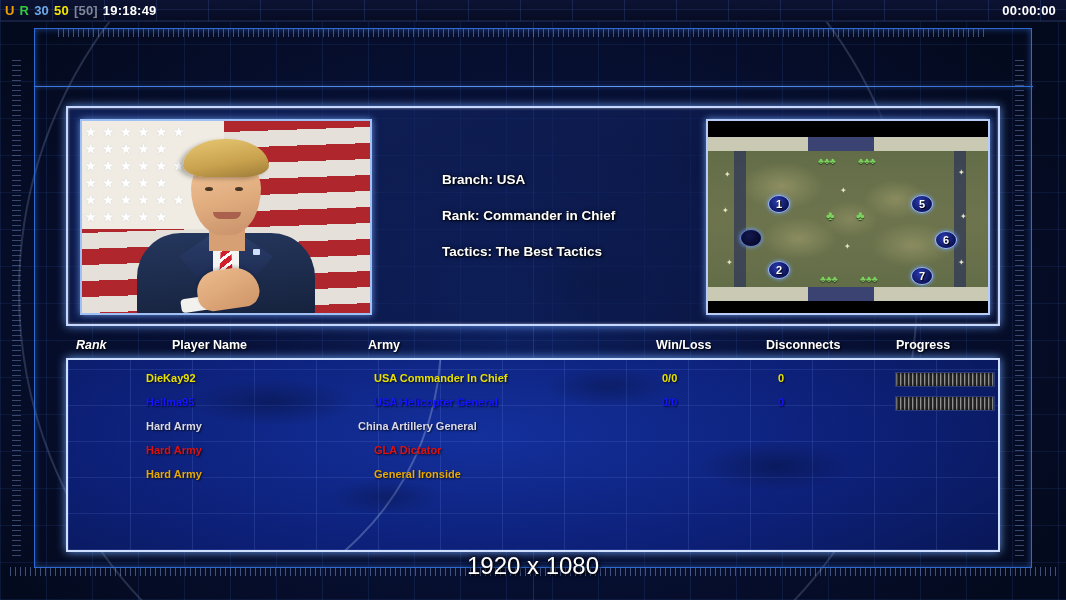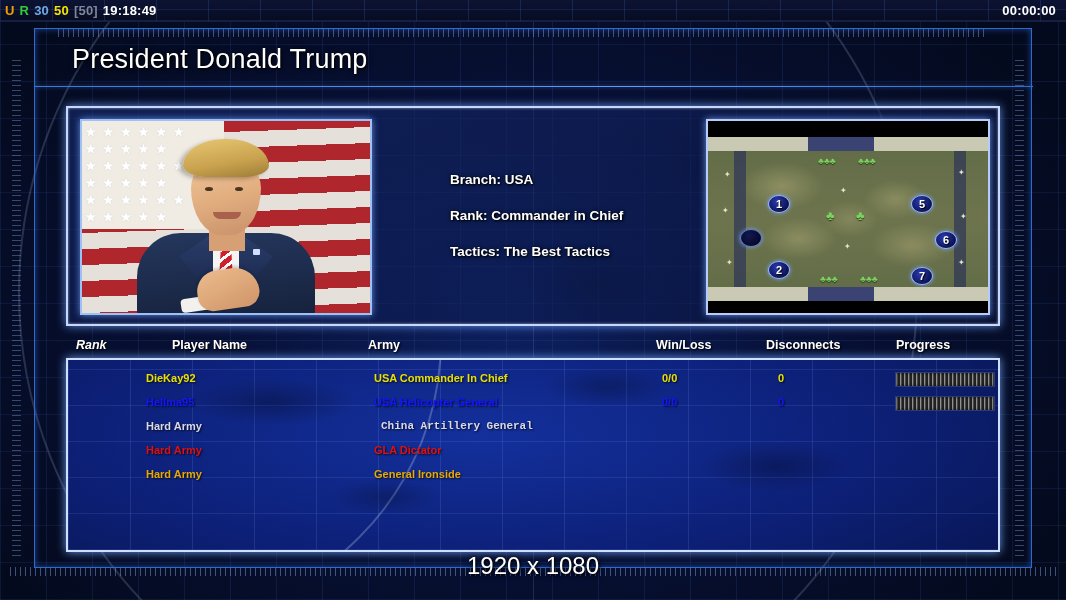--- a/index.html
+++ b/index.html
@@ -221,21 +221,21 @@
     position: absolute; left: 60px; top: 160px; width: 34px; height: 14px;
     background: #f2f1ee; border-radius: 4px; transform: rotate(-8deg);
   }
   .fig-pin {
     position:absolute; left:132px; top:112px; width:7px; height:6px;
     background:#cfe0ff; border-radius:1px;
   }
 
   
   #info-lines {
-    position: absolute; left: 382px; top: 64px;
+    position: absolute; left: 374px; top: 64px;
     z-index: 16;
   }
   .info-line {
     font-size: 13.5px; font-weight: bold; color: #ffffff;
     margin-bottom: 21px;
     text-shadow: 1px 1px 2px #000, 0 0 4px rgba(0,0,0,.8);
     white-space: nowrap;
   }
 
   
@@ -384,21 +384,20 @@
       <span class="c-yellow">50</span>
       <span class="c-gray">[50]</span>
       <span class="c-white">19:18:49</span>
     </div>
     <div id="hud-right" class="c-white">00:00:00</div>
   </div>
 
   <div id="frame">
     <div id="title-rule"></div>
   </div>
-  <div id="page-title">President Donald Trump</div>
 
   <div id="info-panel">
 
     <div id="portrait">
       <div class="flag-stripes"></div>
       <div class="flag-union"></div>
       <div class="fig">
         <div class="fig-suit"></div>
         <div class="fig-shirt"></div>
         <div class="fig-lapel-l"></div>
@@ -484,21 +483,21 @@
           <div class="cell" style="left: 14px; color: rgb(21, 21, 255);"></div>
           <div class="cell" style="left: 78px; color: rgb(21, 21, 255);">Hellma95</div>
           <div class="cell" style="left: 306px; color: rgb(21, 21, 255);">USA Helicopter General</div>
           <div class="cell" style="left: 594px; color: rgb(21, 21, 255);">0/0</div>
           <div class="cell" style="left: 710px; color: rgb(21, 21, 255);">0</div>
           <div class="bar" style="left: 827px; width: 100px;"></div>
         </div>
         <div class="row" style="top: 56px;">
           <div class="cell" style="left: 14px; color: rgb(217, 217, 232);"></div>
           <div class="cell" style="left: 78px; color: rgb(217, 217, 232);">Hard Army</div>
-          <div class="cell" style="left: 313px; color: rgb(217, 217, 232); font-family: Liberation Mono, monospace;">China Artillery General</div>
+          <div class="cell" style="left: 290px; color: rgb(217, 217, 232);">China Artillery General</div>
           <div class="cell" style="left: 594px; color: rgb(217, 217, 232);"></div>
           <div class="cell" style="left: 710px; color: rgb(217, 217, 232);"></div>
         </div>
         <div class="row" style="top: 80px;">
           <div class="cell" style="left: 14px; color: rgb(224, 16, 16);"></div>
           <div class="cell" style="left: 78px; color: rgb(224, 16, 16);">Hard Army</div>
           <div class="cell" style="left: 306px; color: rgb(224, 16, 16);">GLA Dictator</div>
           <div class="cell" style="left: 594px; color: rgb(224, 16, 16);"></div>
           <div class="cell" style="left: 710px; color: rgb(224, 16, 16);"></div>
         </div>

